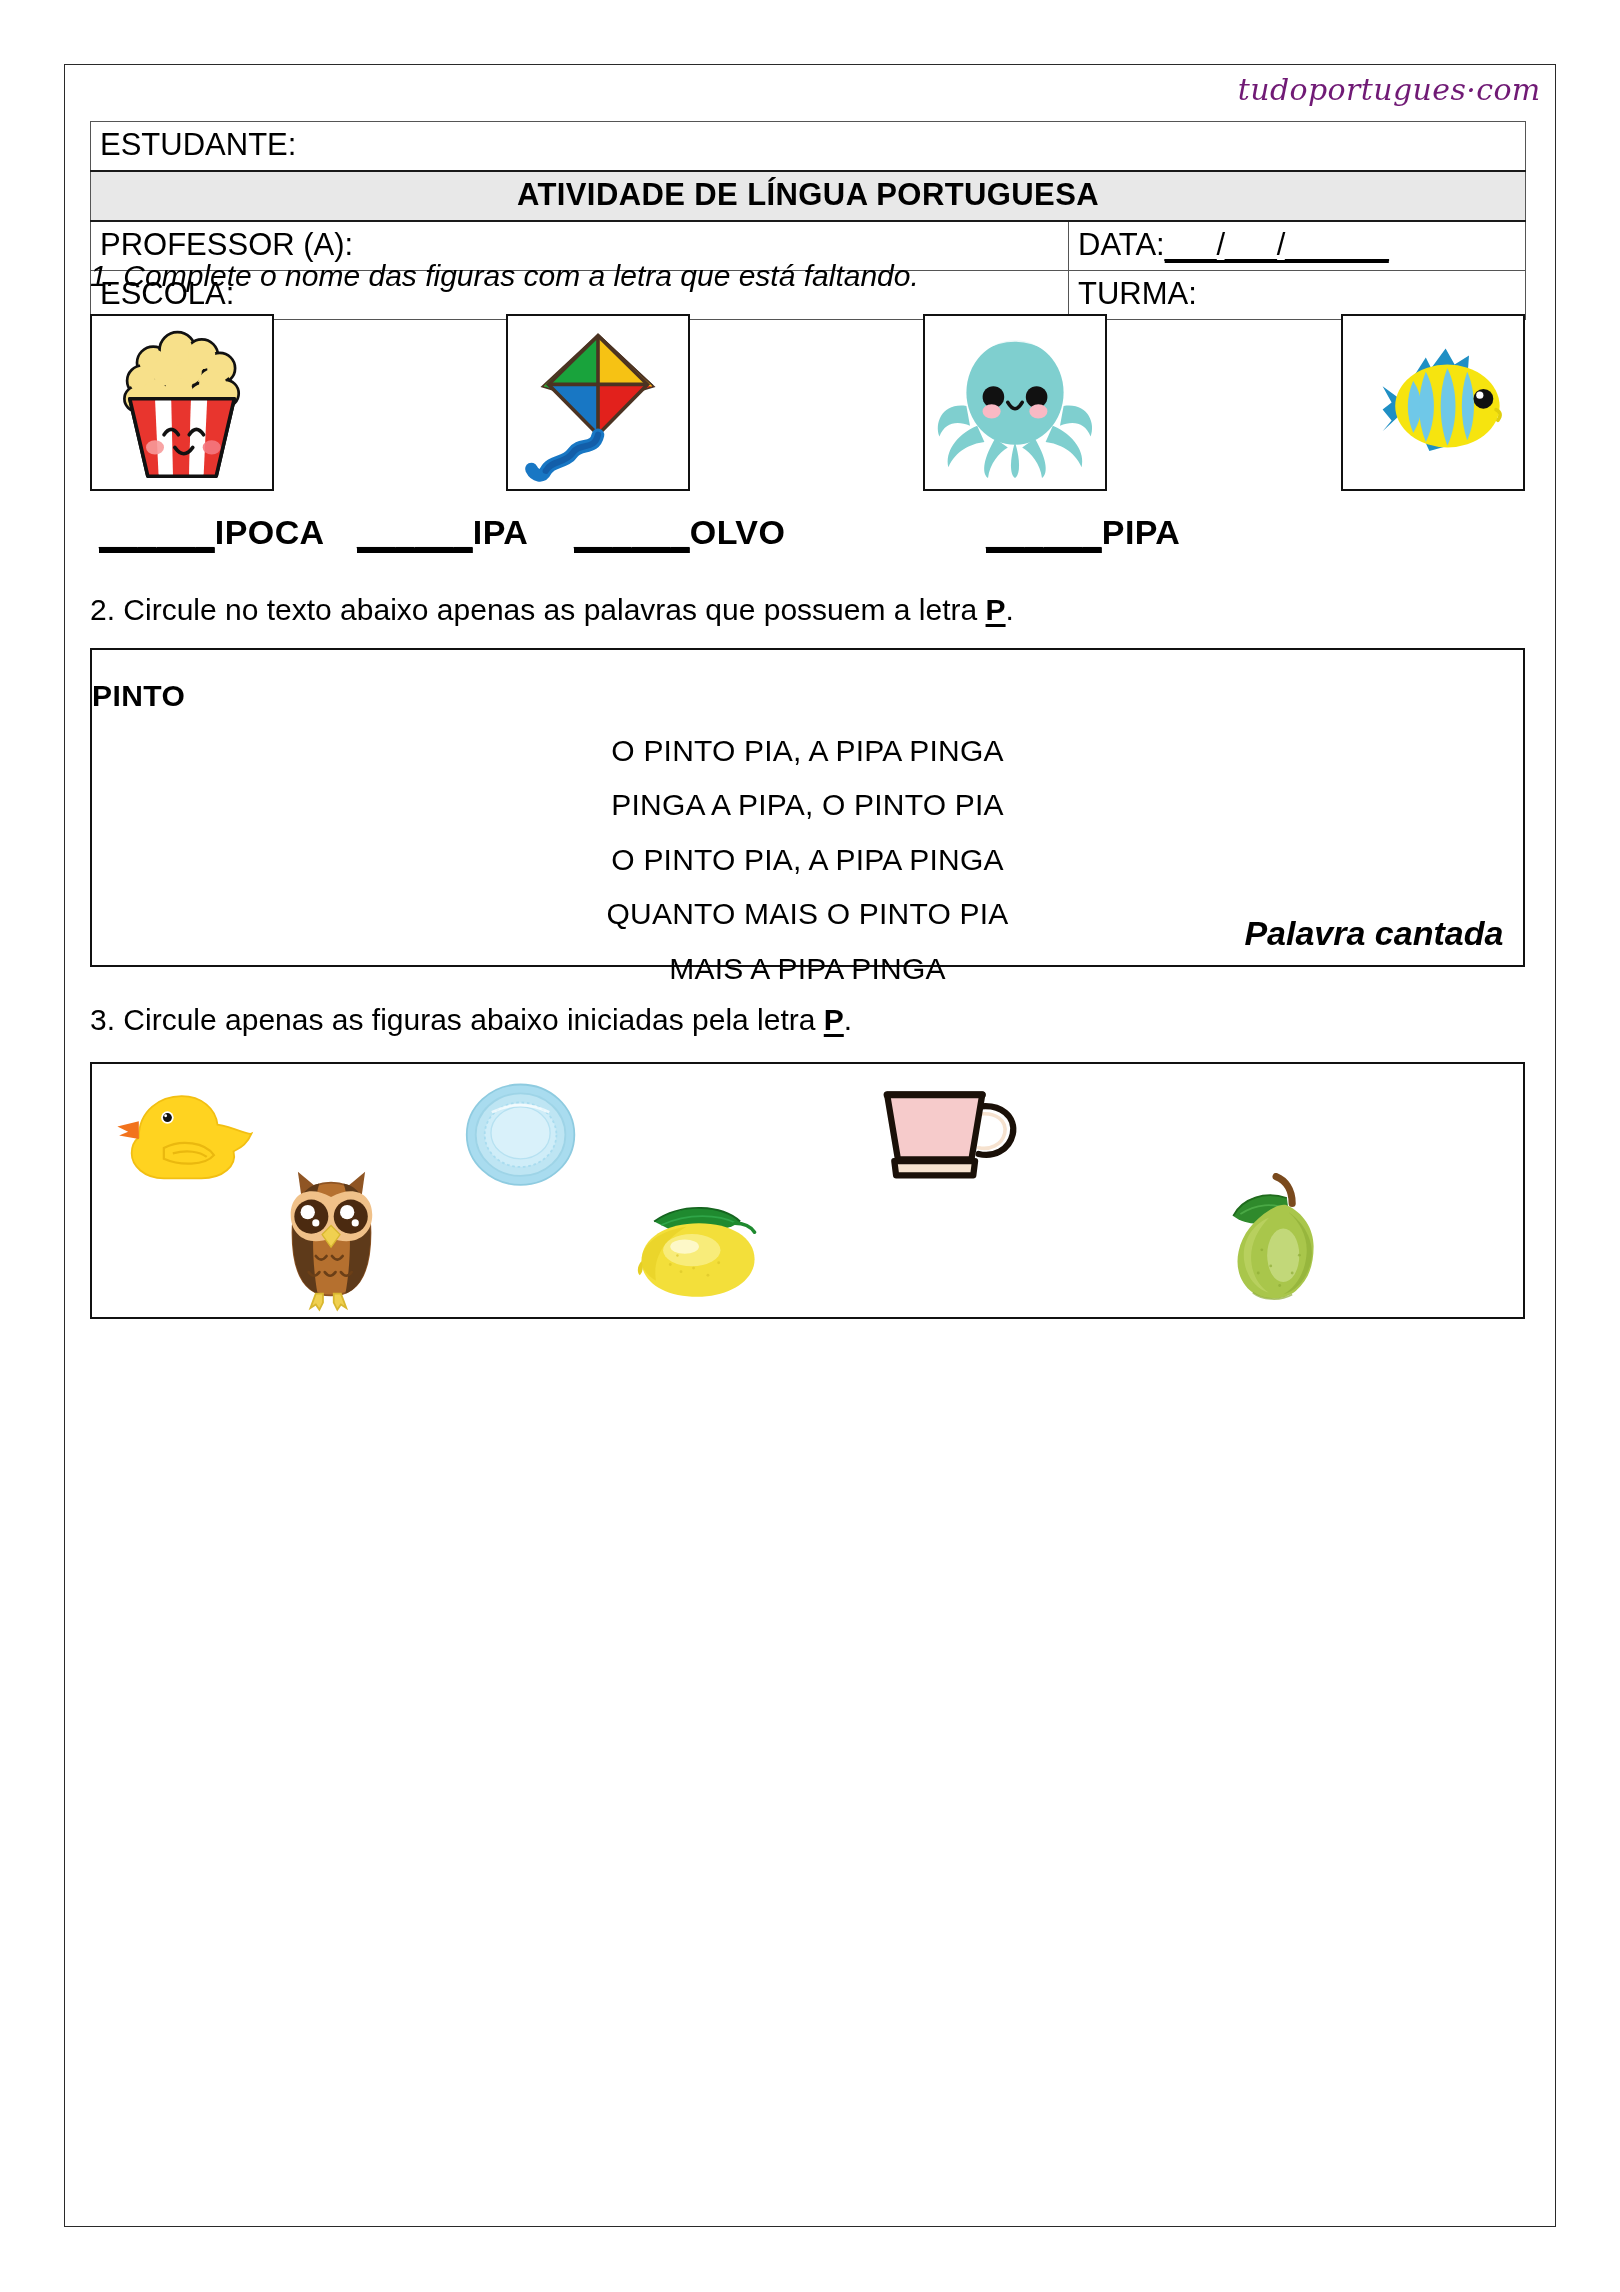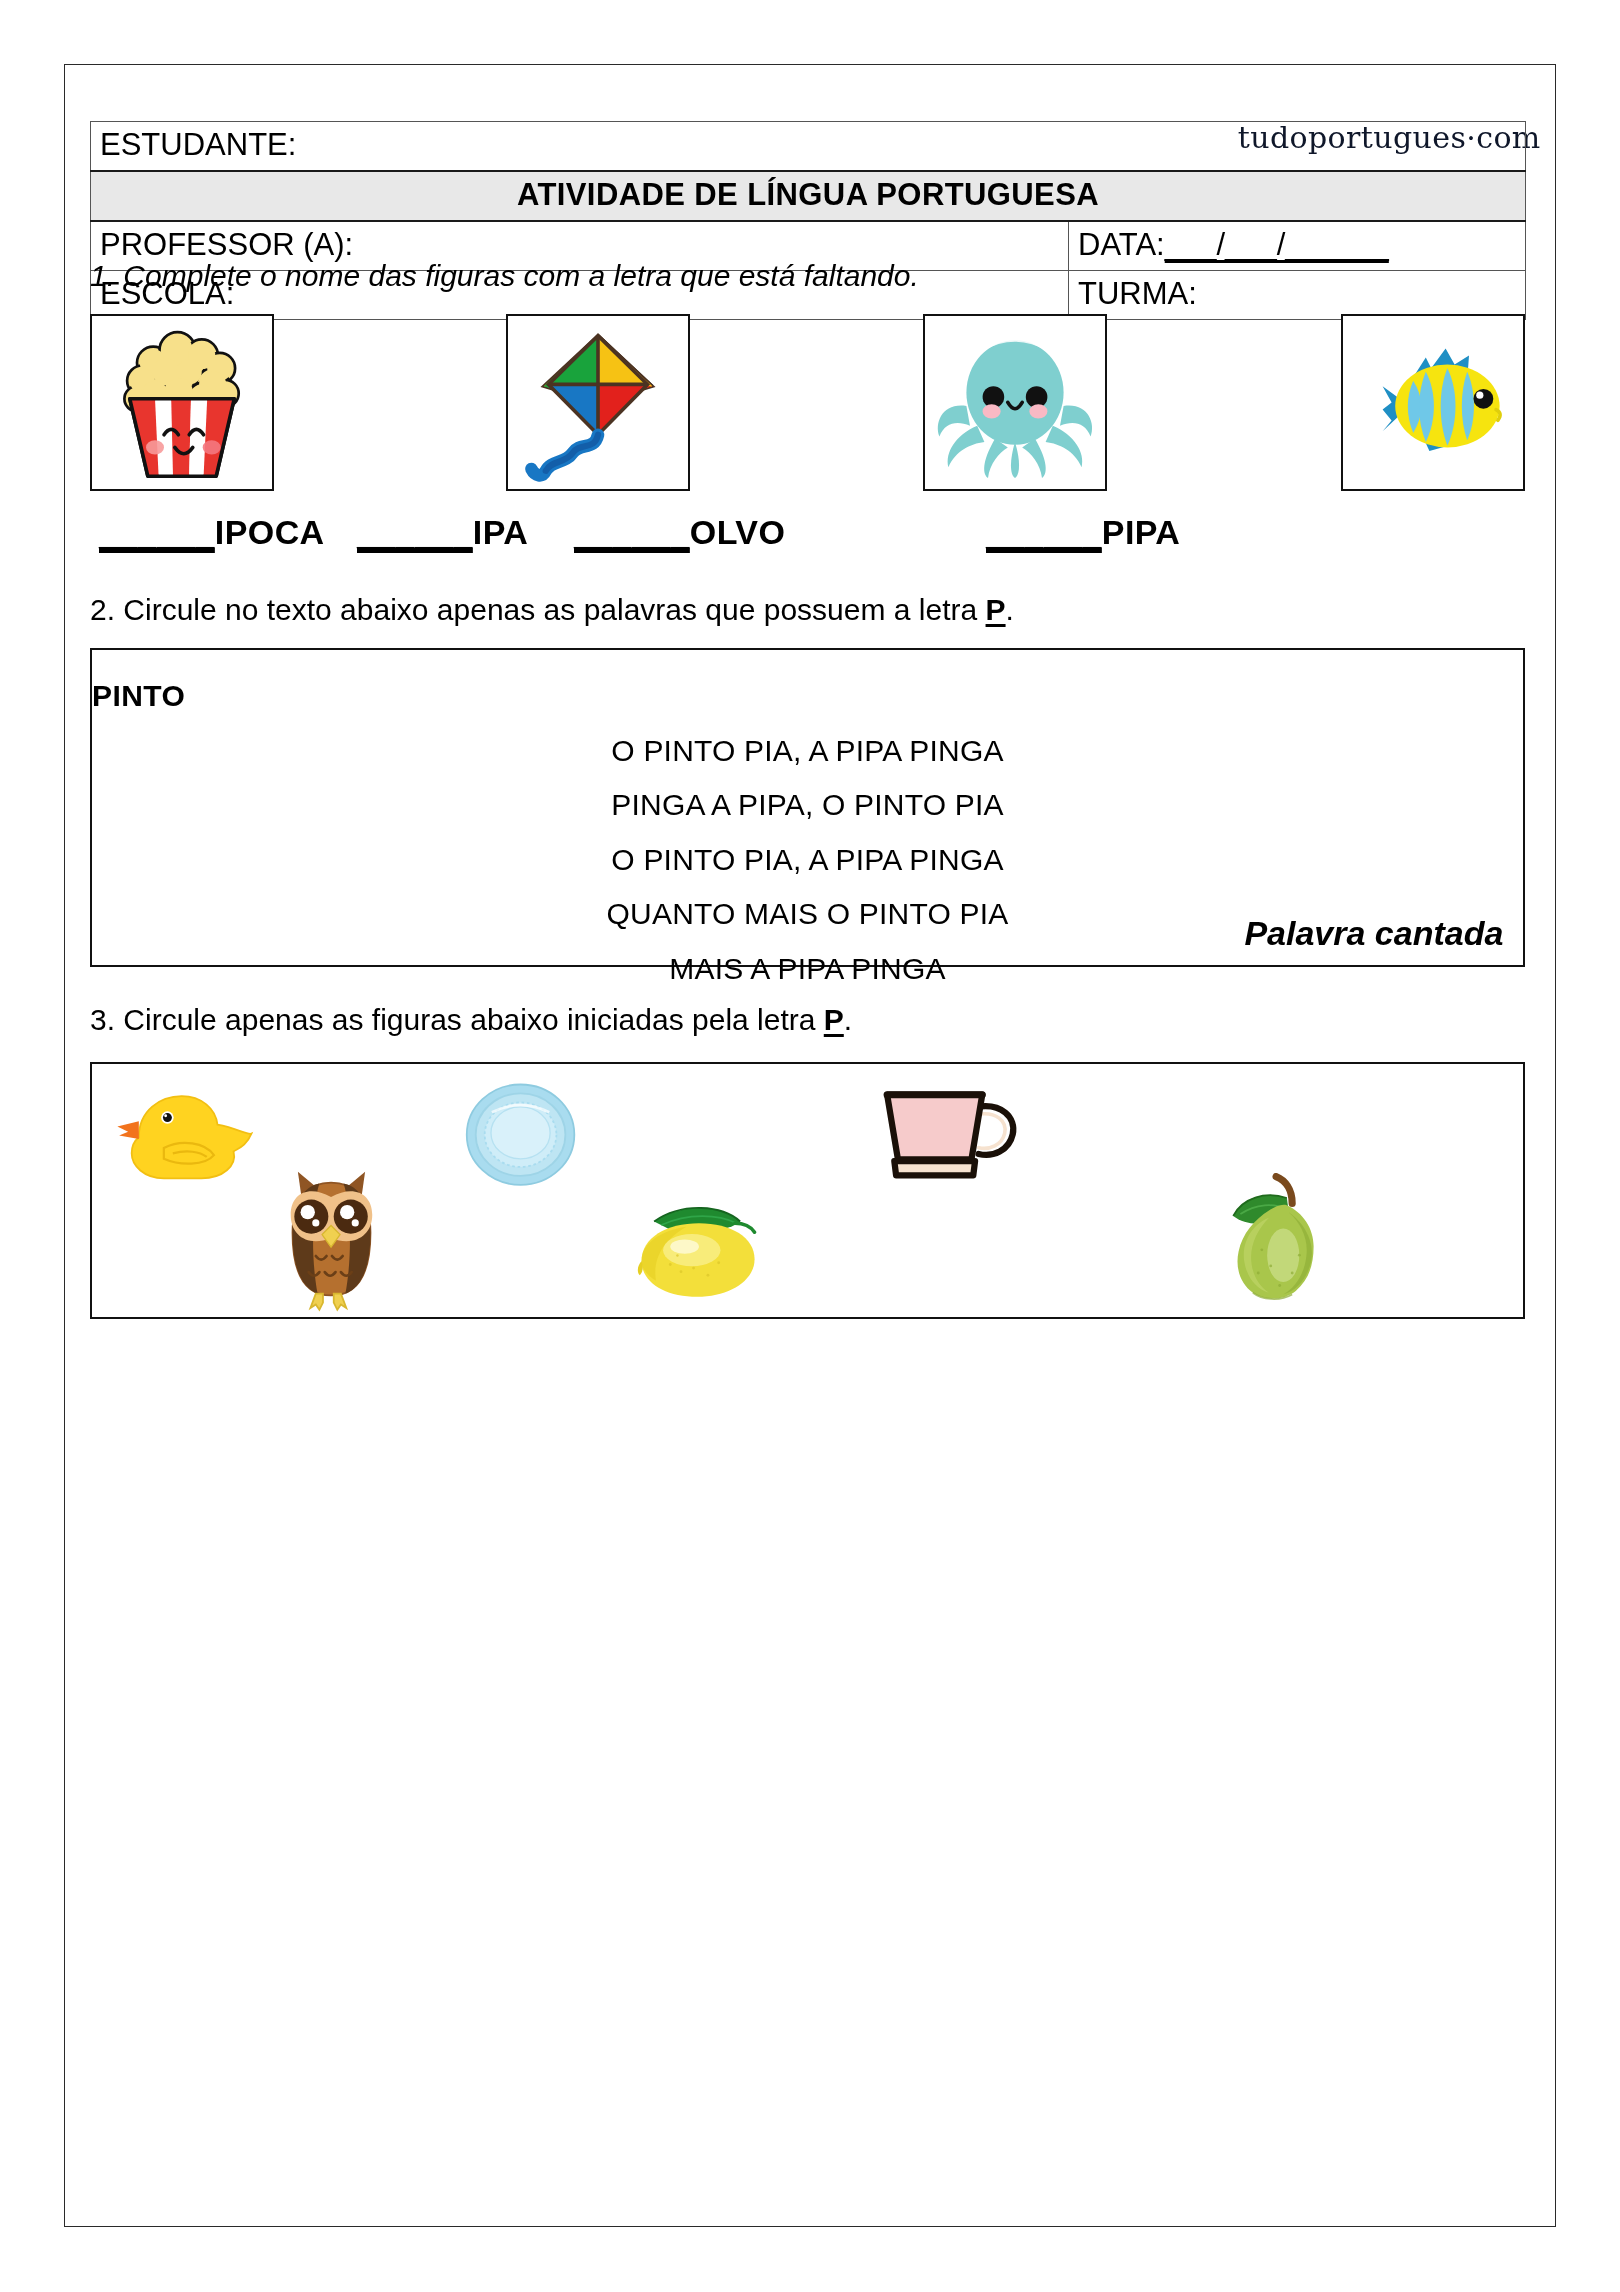--- a/index.html
+++ b/index.html
@@ -24,25 +24,25 @@
     height: 2163px;
     border: 1.8px solid #2a2a2a;
     box-sizing: border-box;
   }
 
   .watermark {
     position: absolute;
     right: 14.3px;
     top: 7.2px;
     font-family: "DejaVu Serif", serif;
+    font-style: italic;
     font-size: 30px;
     letter-spacing: 0.4px;
-    color: #0f172a;
+    color: #701a75;
     white-space: nowrap;
-    margin-top: 48px;
   }
 
   
   .header-table {
     position: absolute;
     left: 25px;
     top: 56px;
     width: 1435px;
     border-collapse: collapse;
     table-layout: fixed;

